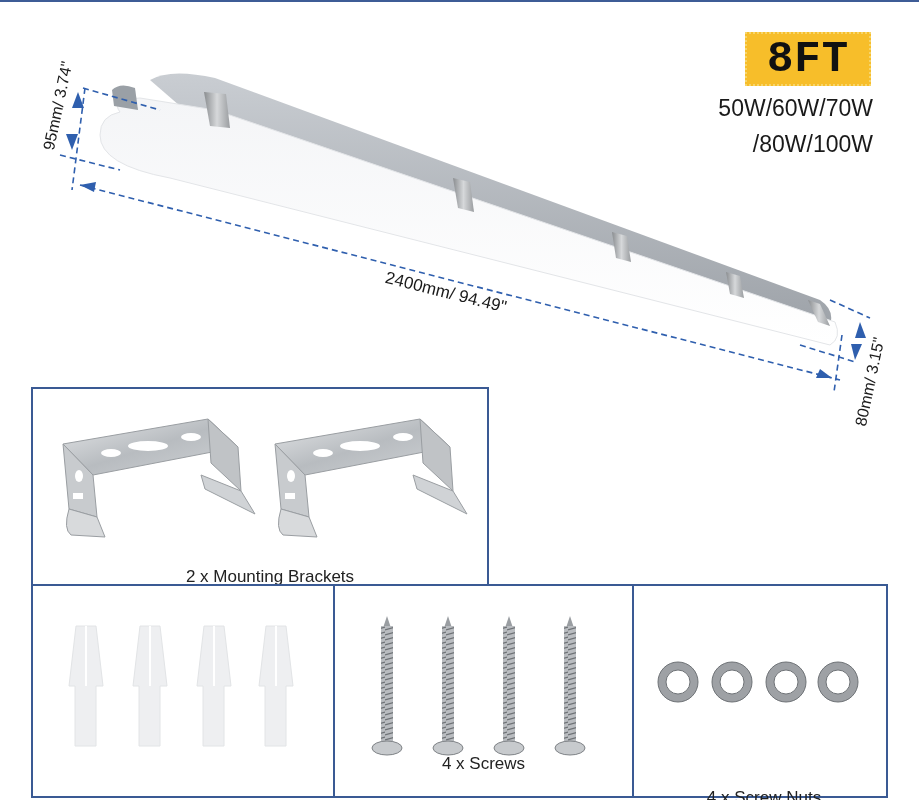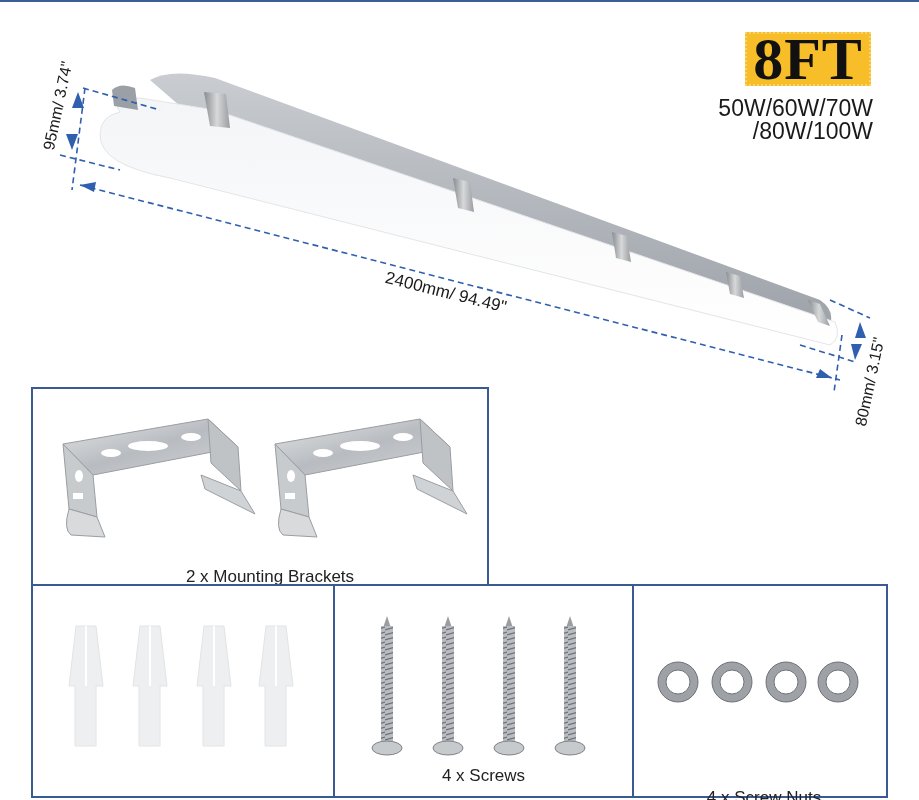--- a/index.html
+++ b/index.html
@@ -1,21 +1,21 @@
 <!DOCTYPE html>
 <html><head>
 <meta charset="utf-8">
 <style>
   html, body { margin:0; padding:0; }
   body { width:919px; height:800px; background:#ffffff; position:relative; overflow:hidden; font-family:"Liberation Sans", sans-serif; }
   .topline { position:absolute; left:0; top:0; width:919px; height:2px; background:#3e5c96; }
   .abs { position:absolute; }
   .badge { position:absolute; left:745px; top:32px; width:126px; height:54px; background:#f7be2a;
            border:2px dotted #f7d56a; box-sizing:border-box; display:flex; align-items:center; justify-content:center; }
-  .badge span { font-family:Liberation Serif, serif; font-weight:bold; font-size:60px; color:#111; letter-spacing:1px; line-height:1; }
+  .badge span { font-family:Liberation Mono, monospace; font-weight:bold; font-size:44px; color:#111; letter-spacing:1px; line-height:1; }
   .watt { position:absolute; right:46px; font-size:23px; color:#1a1a1a; text-align:right; white-space:nowrap; }
   .dimtext { position:absolute; font-size:16px; color:#1a1a1a; white-space:nowrap; transform-origin:left top; }
   .frame { position:absolute; border:2px solid #3a5a94; box-sizing:border-box; background:#fff; }
   .caption { position:absolute; left:0; right:0; text-align:center; font-size:17px; color:#222; }
 </style>
 </head>
 <body>
 
 <div class="topline"></div>
 
@@ -66,21 +66,21 @@
     <polygon points="832,378 816,378 820,369"></polygon>
     <polygon points="860,322 855,338 866,338"></polygon>
     <polygon points="855,360 851,344 862,344"></polygon>
   </g>
 </svg>
 
 <div class="badge">
   <span>8FT</span>
 </div>
 <div class="watt" style="top:95px">50W/60W/70W</div>
-<div class="watt" style="top:118px">/80W/100W</div>
+<div class="watt" style="top:131px">/80W/100W</div>
 
 <div class="dimtext" style="left:40px;top:148px;transform:rotate(-78deg);">95mm/ 3.74"</div>
 <div class="dimtext" style="left:388px;top:268px;transform:rotate(14deg);font-size:17px;">2400mm/ 94.49"</div>
 <div class="dimtext" style="left:852px;top:424px;transform:rotate(-78deg);">80mm/ 3.15"</div>
 
 <div class="frame" style="left:31px;top:387px;width:458px;height:199px;">
   <svg class="abs" style="left:0;top:0" width="454" height="160">
     <defs>
       <linearGradient id="steel" x1="0" y1="0" x2="1" y2="1">
         <stop offset="0" stop-color="#e4e6e8"></stop>
@@ -127,21 +127,21 @@
     </defs>
     <g id="scr">
       <polygon points="52,30 48,42 56,42" fill="#9a9ea2"></polygon>
       <rect x="46" y="40" width="12" height="118" fill="url(#thread)"></rect>
       <ellipse cx="52" cy="162" rx="15" ry="7" fill="#c7cacd" stroke="#7e8286"></ellipse>
     </g>
     <use href="#scr" x="61"></use>
     <use href="#scr" x="122"></use>
     <use href="#scr" x="183"></use>
   </svg>
-  <div class="caption" style="top:180px;">4 x Screws</div>
+  <div class="caption" style="top:168px;">4 x Screws</div>
 </div>
 
 <div class="frame" style="left:632px;top:584px;width:256px;height:214px;">
   <svg class="abs" style="left:0;top:0" width="252" height="180">
     <g fill="none" stroke="#9ea1a5" stroke-width="8">
       <circle cx="44" cy="96" r="16"></circle>
       <circle cx="98" cy="96" r="16"></circle>
       <circle cx="152" cy="96" r="16"></circle>
       <circle cx="204" cy="96" r="16"></circle>
     </g>

